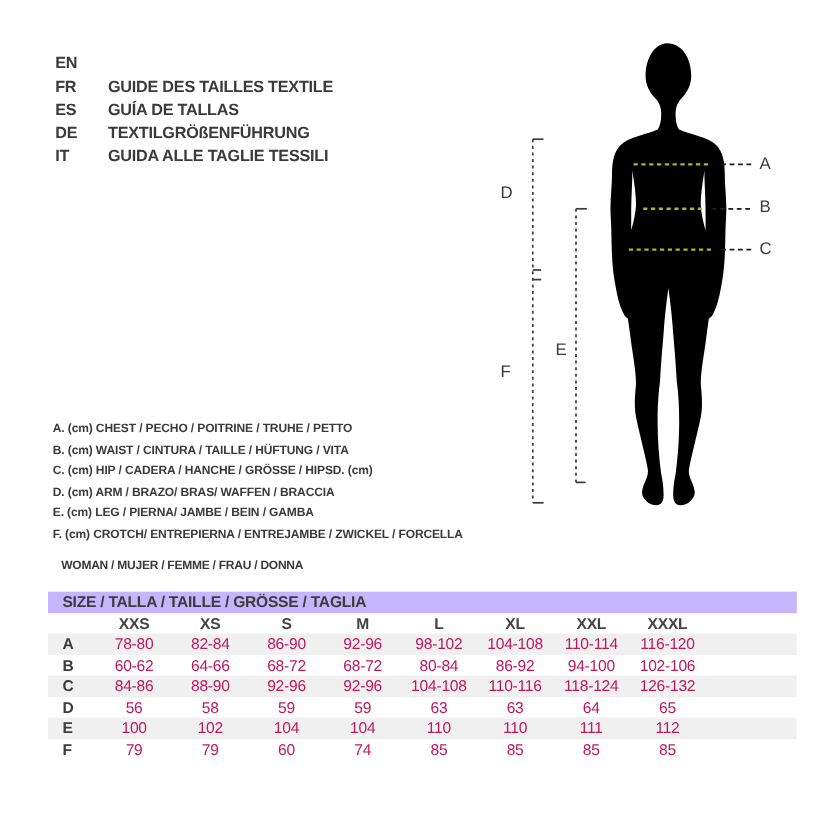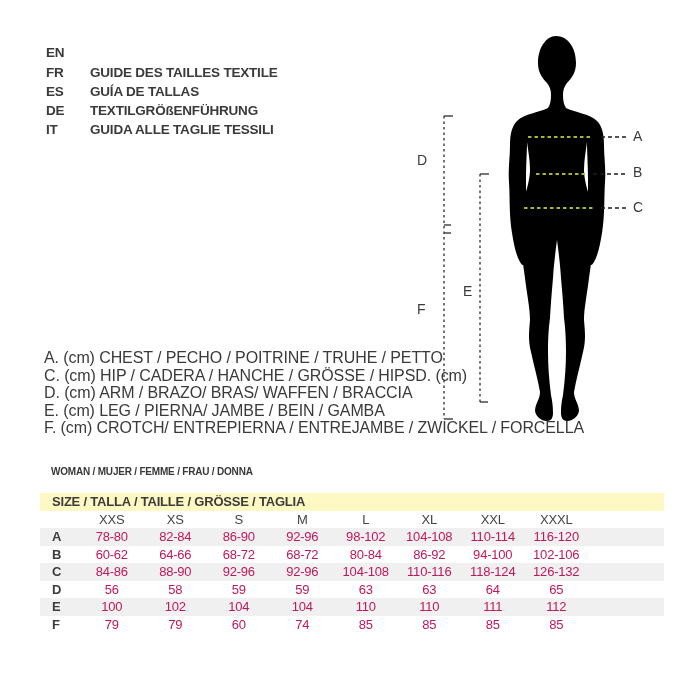--- a/index.html
+++ b/index.html
@@ -22,39 +22,39 @@
   .fig-label{position:absolute;font-size:14px;color:#3a3a3a;letter-spacing:-0.2px;}
   #lbl-A{left:633px;top:128px;}
   #lbl-B{left:633px;top:164px;}
   #lbl-C{left:633px;top:199px;}
   #lbl-D{left:417px;top:152px;}
   #lbl-E{left:463px;top:283px;}
   #lbl-F{left:417px;top:301px;}
 
   
   #legend{left:44px;top:349px;}
-  .legend-line{height:17.6px;line-height:17.6px;font-size:16px;font-weight:normal;
+  .legend-line{height:17.6px;line-height:17.6px;font-size:10px;font-weight:bold;
     letter-spacing:-0.1px;color:#3a3a3a;white-space:nowrap;}
 
   
   #woman-heading{left:51px;top:466px;font-size:10px;font-weight:bold;
     letter-spacing:-0.2px;color:#383838;white-space:nowrap;}
 
   
   #size-table{left:40px;top:493px;width:624px;}
-  .size-bar{height:17.5px;line-height:17.5px;background:#fef9c3;
+  .size-bar{height:17.5px;line-height:17.5px;background:#c4b5fd;
     padding-left:12px;box-sizing:border-box;font-size:13px;font-weight:bold;
     letter-spacing:-0.2px;color:#3c3c3c;}
   .trow{display:flex;height:17.5px;align-items:center;font-size:13px;
     letter-spacing:-0.2px;}
   .trow.stripe{background:#f0f0f0;}
   .tlabel{width:40px;padding-left:12px;box-sizing:border-box;
     font-weight:bold;color:#3c3c3c;}
   .tcell{width:63.5px;text-align:center;color:#be185d;}
-  .col-h{font-weight:normal;color:#444444;}
+  .col-h{font-weight:bold;color:#444444;}
   .tfill{flex:1;}
 </style>
 </head>
 <body>
 
 <div id="lang-list" class="abs">
     <div class="lang-row">
       <div class="lang-code">EN</div>
     </div>
     <div class="lang-row">
@@ -160,20 +160,21 @@
 
 <span id="lbl-A" class="fig-label">A</span>
 <span id="lbl-B" class="fig-label">B</span>
 <span id="lbl-C" class="fig-label">C</span>
 <span id="lbl-D" class="fig-label">D</span>
 <span id="lbl-E" class="fig-label">E</span>
 <span id="lbl-F" class="fig-label">F</span>
 
 <div id="legend" class="abs">
     <div class="legend-line">A. (cm) CHEST / PECHO / POITRINE / TRUHE / PETTO</div>
+    <div class="legend-line">B. (cm) WAIST / CINTURA / TAILLE / HÜFTUNG / VITA</div>
     <div class="legend-line">C. (cm) HIP / CADERA / HANCHE / GRÖSSE / HIPSD. (cm)</div>
     <div class="legend-line">D. (cm) ARM / BRAZO/ BRAS/ WAFFEN / BRACCIA</div>
     <div class="legend-line">E. (cm) LEG / PIERNA/ JAMBE / BEIN / GAMBA</div>
     <div class="legend-line">F. (cm) CROTCH/ ENTREPIERNA / ENTREJAMBE / ZWICKEL / FORCELLA</div>
   </div>
 
 <div id="woman-heading" class="abs">WOMAN / MUJER / FEMME / FRAU / DONNA</div>
 
 <div id="size-table" class="abs">
   <div class="size-bar">SIZE / TALLA / TAILLE / GRÖSSE / TAGLIA</div>

